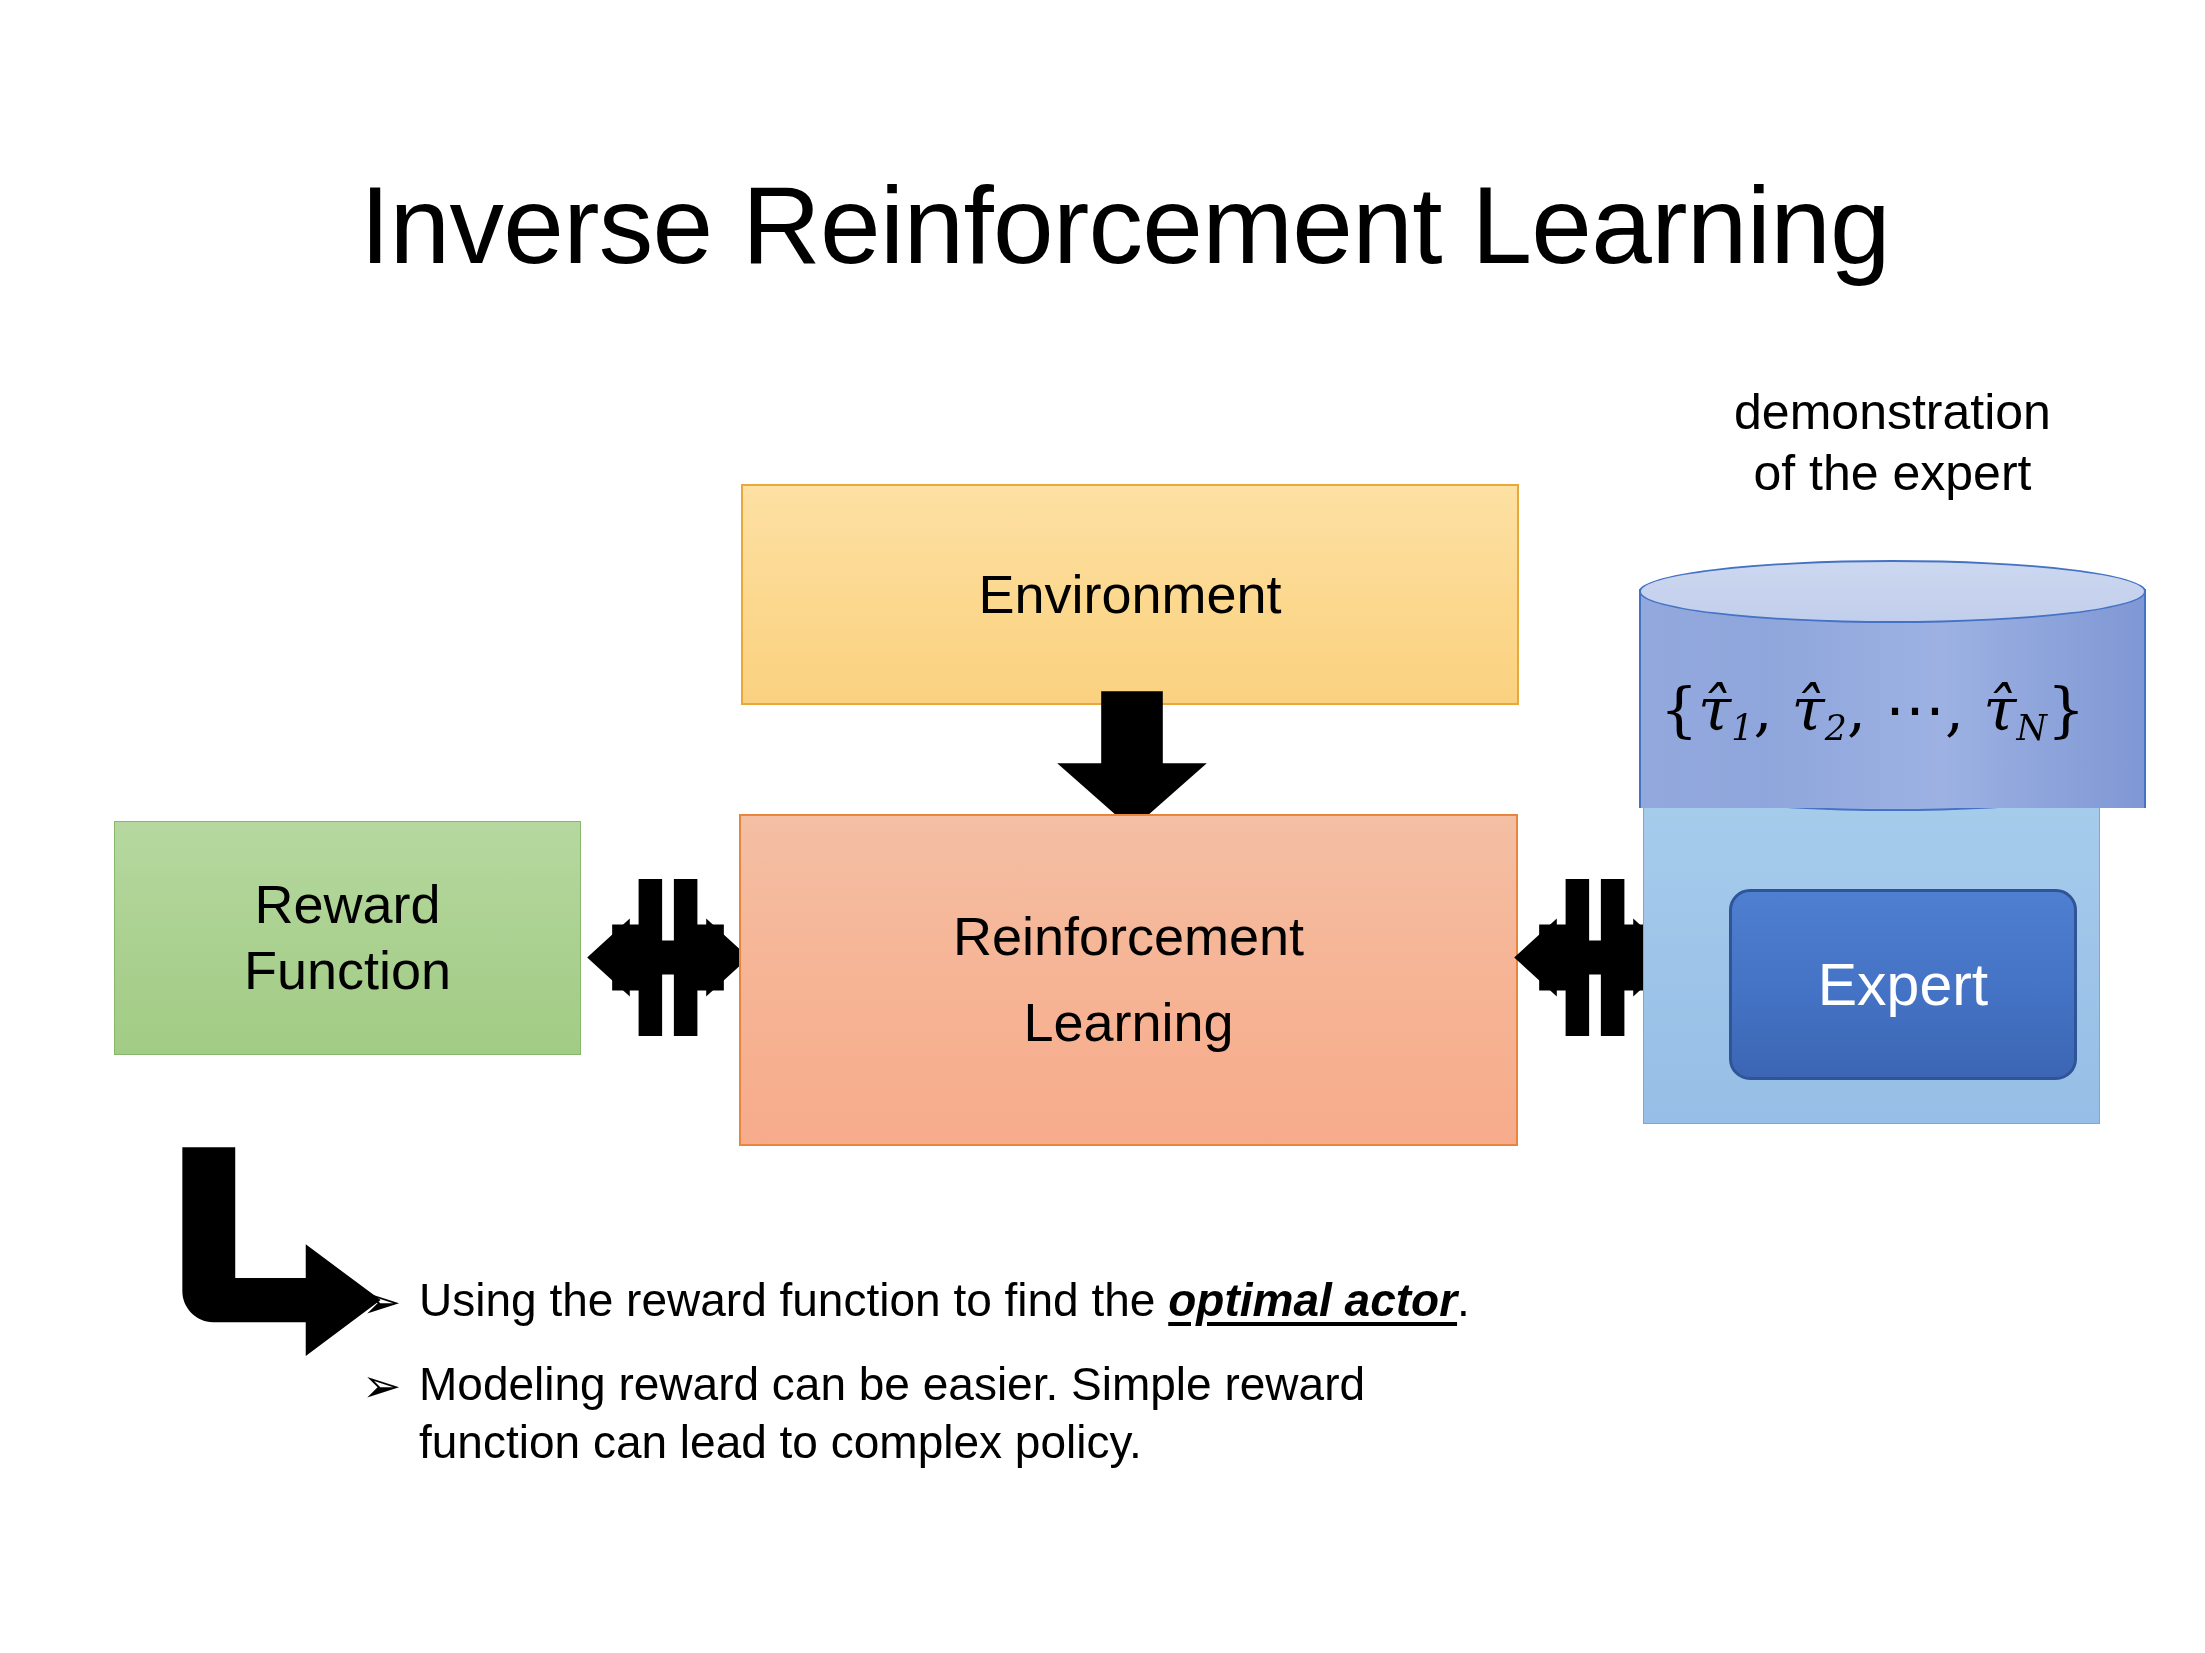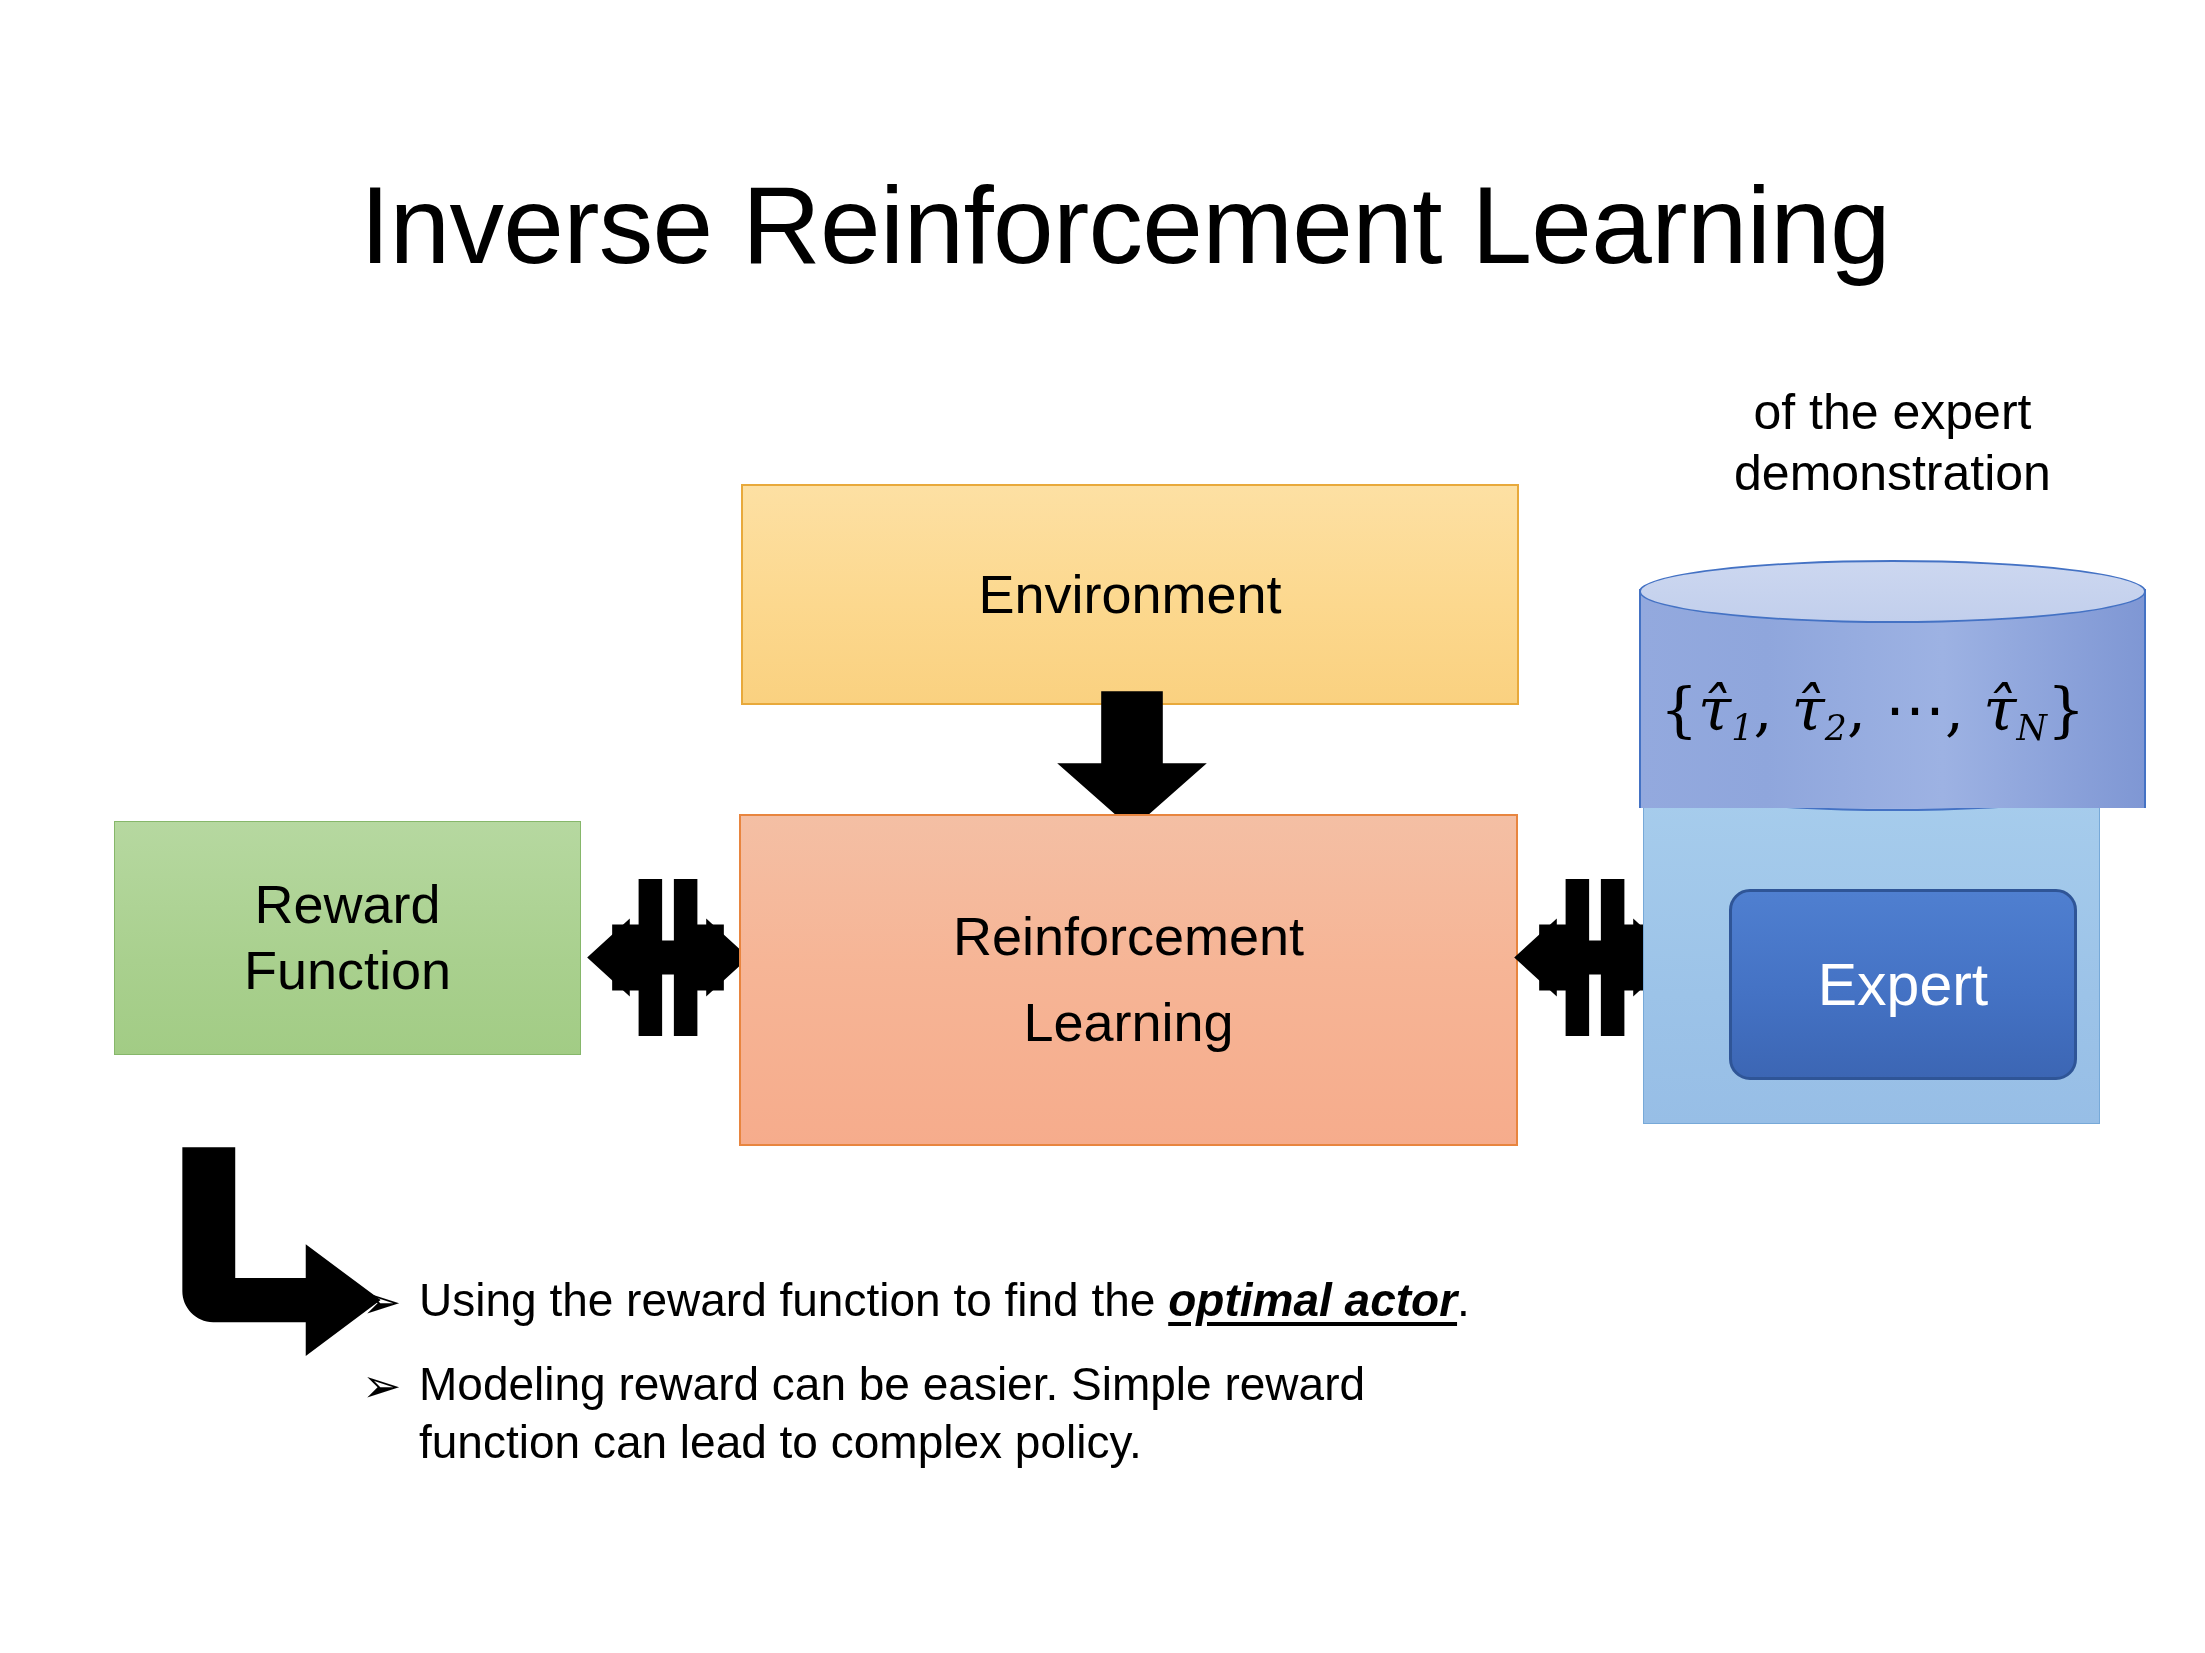--- a/index.html
+++ b/index.html
@@ -257,22 +257,22 @@
 
 <svg class="arrow-svg" id="arrow-right-link" style="left:1514px; top:873px; width:162px; height:169px;" viewBox="0 0 220 230">
   <g fill="#000000">
     <polygon points="0,115 58,62 58,92 162,92 162,62 220,115 162,168 162,138 58,138 58,168"></polygon>
     <polygon points="102,8 102,222 70,222 70,160 34,160 34,70 70,70 70,8"></polygon>
     <polygon points="118,8 118,222 150,222 150,160 186,160 186,70 150,70 150,8"></polygon>
   </g>
 </svg>
 
 <div id="demo-caption">
+  <div>demonstration</div>
   <div>of the expert</div>
-  <div>demonstration</div>
 </div>
 
 <div id="expert-panel"></div>
 
 <div id="cylinder">
   <div id="cyl-bottom"></div>
   <div id="cyl-body"></div>
   <div id="cyl-top"></div>
   <div id="tau-set"><span>{</span><span class="var">τ̂</span><sub>1</sub><span>,</span>&nbsp;<span class="var">τ̂</span><sub>2</sub><span>,</span>&nbsp;<span>⋯</span><span>,</span>&nbsp;<span class="var">τ̂</span><sub>N</sub><span>}</span></div>
 </div>

